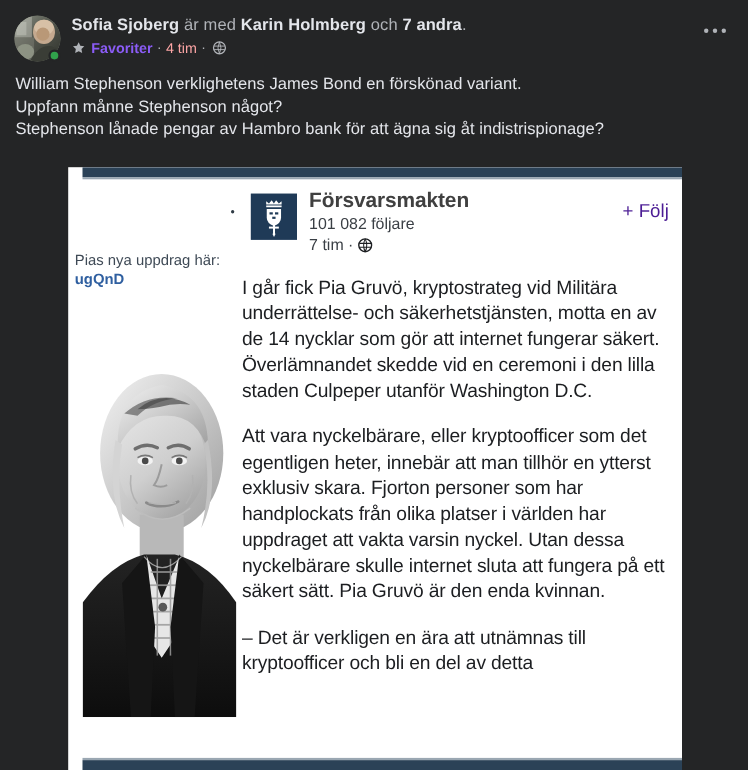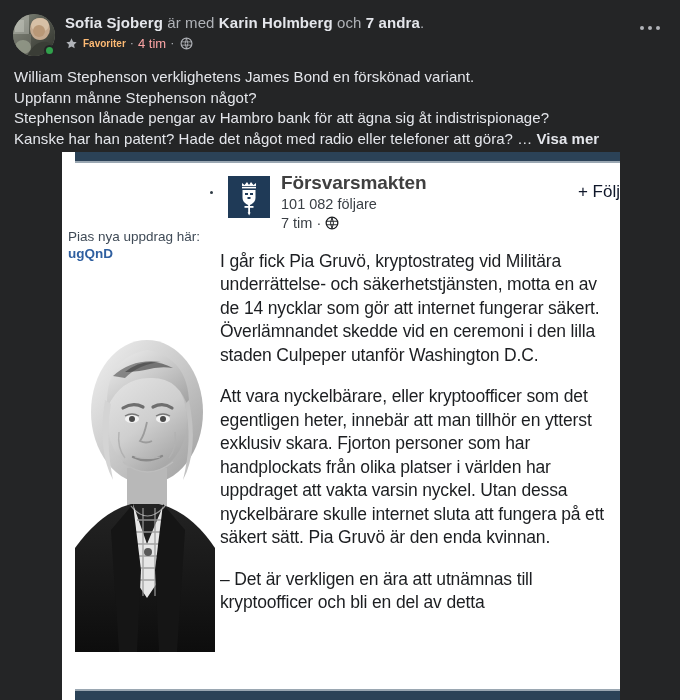--- a/index.html
+++ b/index.html
@@ -92,22 +92,22 @@
 
   .star-icon {
     display: inline-block;
     margin-right: 5px;
     line-height: 1;
   }
   .star-icon svg { display: block; }
 
   .meta-favoriter {
     font-weight: bold;
-    color: #fdba74;
-    font-size: 10px;
+    color: #8b5cf6;
+    font-size: 13px;
   }
 
   .meta-sep { margin: 0 4px; color: #b0b3b8; }
   .meta-time { color: #fca5a5; font-size: 13px; }
 
   .globe-icon { display: inline-block; margin-left: 2px; line-height: 1; }
   .globe-icon svg { display: block; }
 
   .more-btn {
     position: absolute;
@@ -275,24 +275,24 @@
     align-items: center;
     font-size: 14.5px;
     color: #3a3f45;
     margin-top: 1px;
   }
   .inner-meta .dot { margin: 0 4px; }
   .inner-globe svg { display: block; }
 
   .follow-btn {
     position: absolute;
-    right: 0px;
+    right: 12px;
     top: 10px;
     font-size: 17px;
-    color: #0f172a;
+    color: #4c1d95;
     font-weight: normal;
     cursor: pointer;
     white-space: nowrap;
   }
 
   .inner-body {
     margin-top: 18px;
     padding-left: 10px;
     font-size: 17.5px;
     line-height: 23.5px;
@@ -364,21 +364,20 @@
       <span></span>
       <span></span>
       <span></span>
     </div>
   </div>
 
   <div class="post-body">
     <p>William Stephenson verklighetens James Bond en förskönad variant.</p>
     <p>Uppfann månne Stephenson något?</p>
     <p>Stephenson lånade pengar av Hambro bank för att ägna sig åt indistrispionage?</p>
-    <p><span>Kanske har han patent? Hade det något med radio eller telefoner att göra? …</span><span>&nbsp;</span><span class="see-more">Visa mer</span></p>
   </div>
 
   <div class="attachment">
 
     <div class="navy-bar-top"></div>
     <div class="navy-bar-bottom"></div>
 
     <div class="partial-left">
       <span>Pias nya uppdrag här:</span>
       <span class="link">ugQnD</span>

